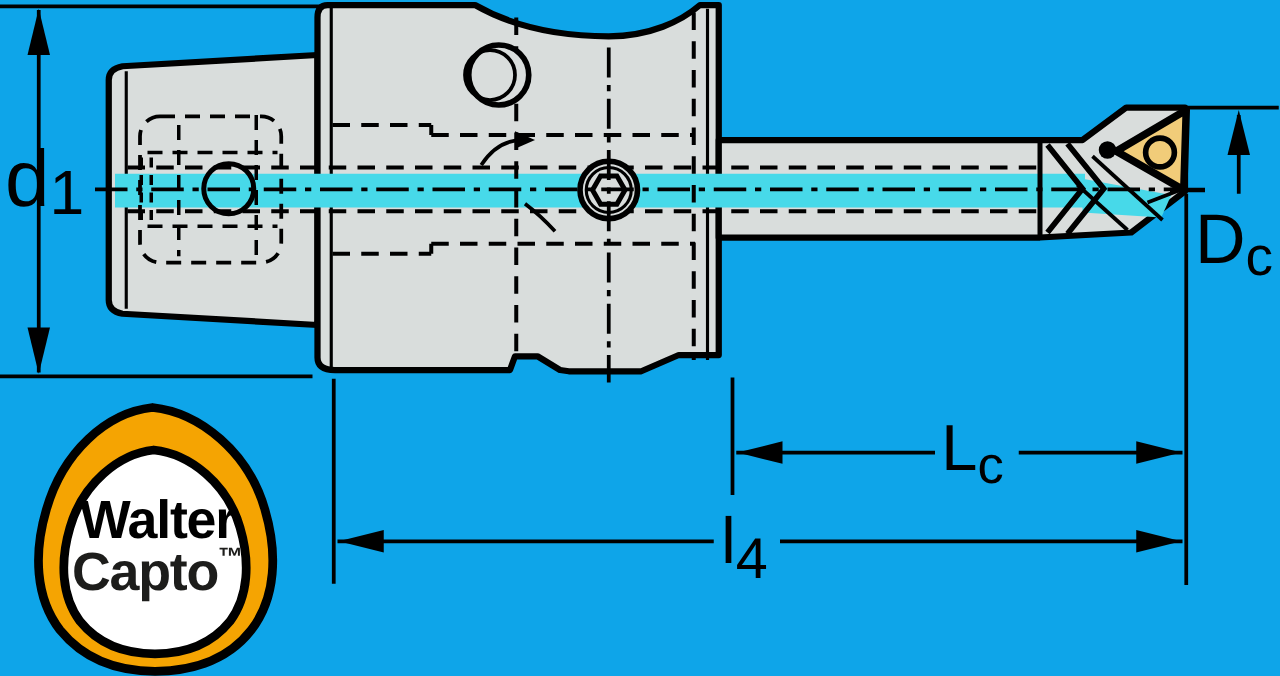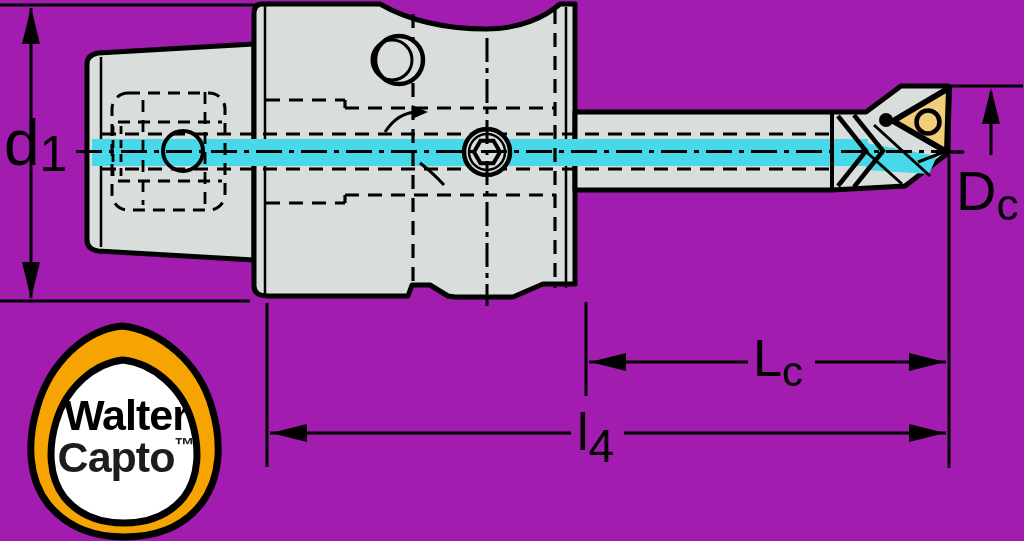--- a/index.html
+++ b/index.html
@@ -1,16 +1,16 @@
 <!DOCTYPE html>
 <html><head>
 <meta charset="utf-8">
 <style>
   html,body{margin:0;padding:0;background:#ffffff;}
-  .stage{position:relative;width:1024px;height:541px;background:#a21caf;overflow:hidden;}
+  .stage{position:relative;width:1024px;height:541px;background:#0ea5e9;overflow:hidden;}
   svg{position:absolute;left:0;top:0;display:block;}
   text{font-family:"Liberation Sans","DejaVu Sans",sans-serif;fill:#000000;}
   .logo-text{font-weight:bold;letter-spacing:-1px;}
 </style>
 </head>
 <body>
 
 <div class="stage">
 <svg width="1024" height="541" viewBox="0 0 1024 541">
 

